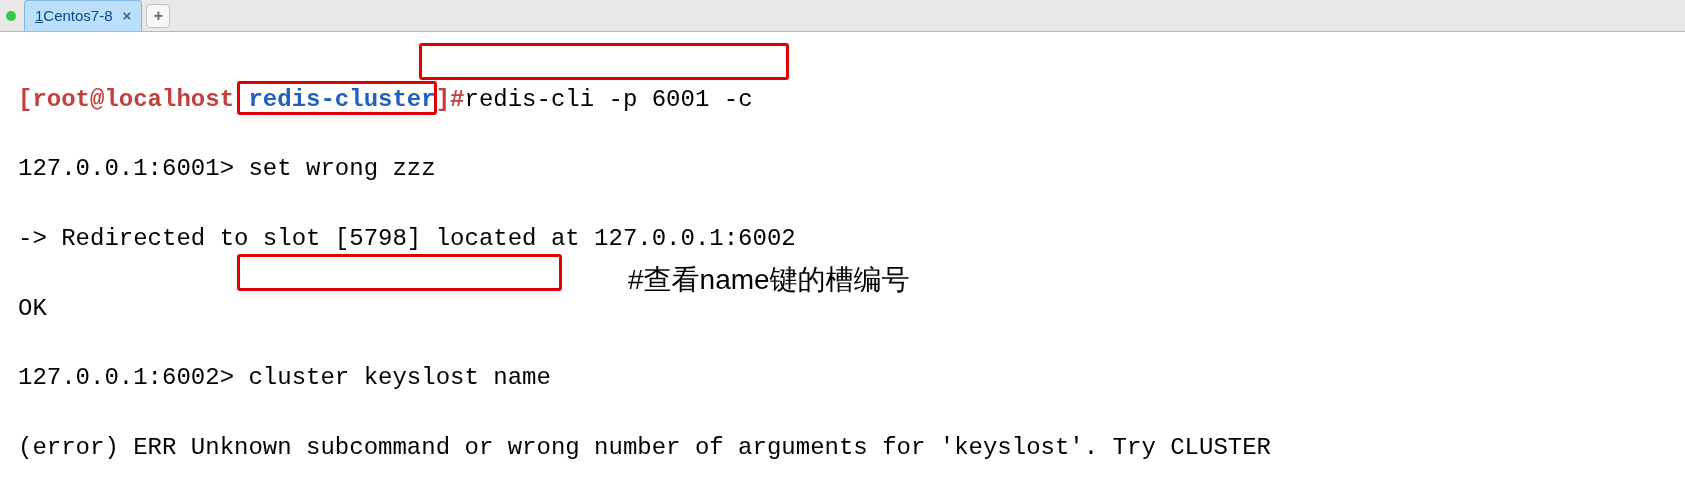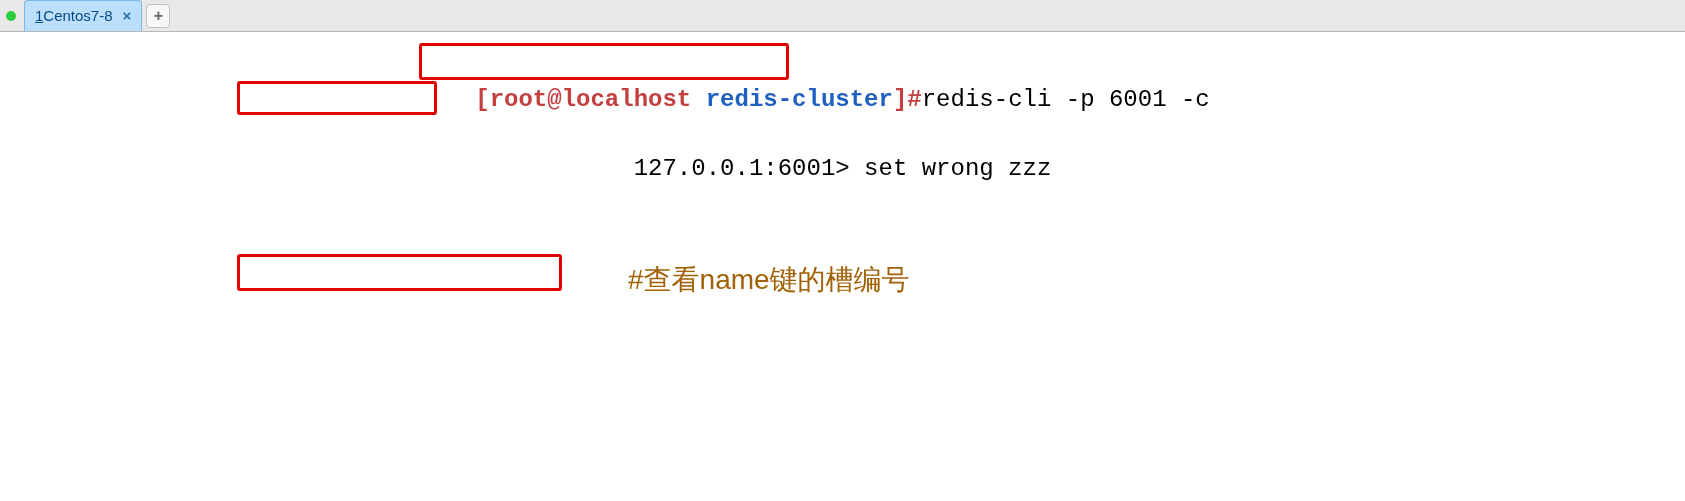--- a/index.html
+++ b/index.html
@@ -60,32 +60,32 @@
     justify-content: center;
     color: #666;
     font-size: 16px;
     font-weight: bold;
   }
   .terminal {
     padding: 16px 18px 10px 18px;
     white-space: pre;
     position: relative;
   }
-  .line { display: block; position: relative; text-align: center; }
+  .line { display: block; position: relative; }
   .prompt-user { color: #c44040; font-weight: bold; }
   .prompt-path { color: #2060c0; font-weight: bold; }
   .hl-box {
     position: absolute;
     border: 3px solid #e00000;
     border-radius: 3px;
     pointer-events: none;
   }
   .annotation {
     position: absolute;
-    color: #a16207;
+    color: #000000;
     font-family: "Microsoft YaHei", Arial, sans-serif;
     font-size: 28px;
     text-align: center;
   }
 </style>
 </head>
 <body>
 
 <div class="tab-bar">
   <span class="tab-dot"></span>
@@ -95,20 +95,24 @@
     <span class="tab-close">×</span>
   </div>
   <div class="new-tab">
     <span>+</span>
   </div>
 </div>
 
 <div class="terminal">
 <span class="line"><span class="prompt-user">[root@localhost </span><span class="prompt-path">redis-cluster</span><span class="prompt-user">]#</span><span>redis-cli -p 6001 -c</span></span>
 <span class="line"><span>127.0.0.1:6001&gt; </span><span>set wrong zzz</span></span>
+<span class="line">-&gt; Redirected to slot [5798] located at 127.0.0.1:6002</span>
+<span class="line">OK</span>
+<span class="line"><span>127.0.0.1:6002&gt; </span><span>cluster keyslost name</span></span>
+<span class="line">(error) ERR Unknown subcommand or wrong number of arguments for 'keyslost'. Try CLUSTER</span>
 <span class="line"></span>
 
 
 
 
 
 <div class="hl-box" style="left:419px; top:11px; width:370px; height:37px;"></div>
 <div class="hl-box" style="left:237px; top:49px; width:200px; height:34px;"></div>
 <div class="hl-box" style="left:237px; top:222px; width:325px; height:37px;"></div>
 

